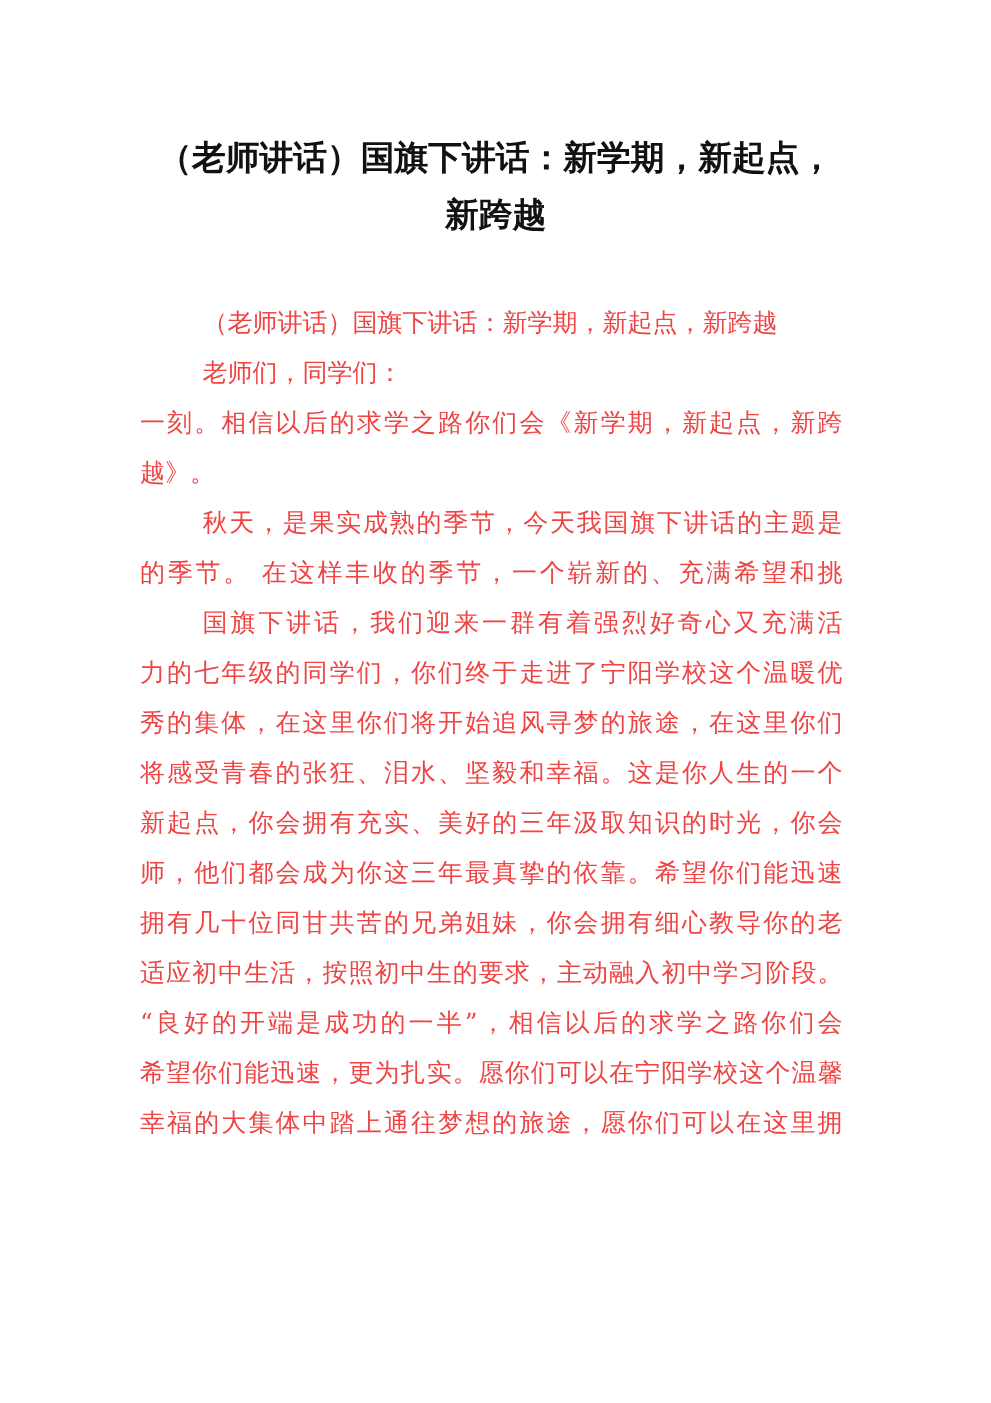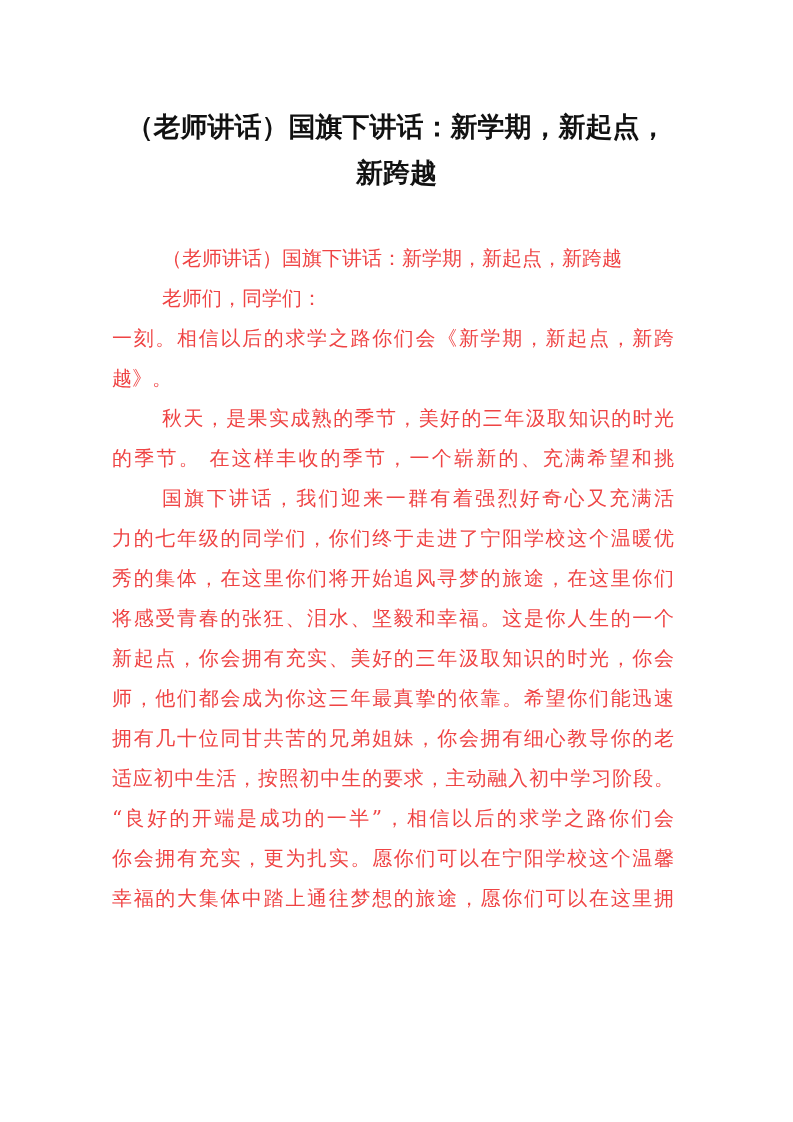--- a/index.html
+++ b/index.html
@@ -39,30 +39,30 @@
       <span class="line indent first-only">（老师讲话）国旗下讲话：新学期，新起点，新跨越</span>
     </div>
     <div>
       <span class="line indent first-only">老师们，同学们：</span>
     </div>
     <div>
       <span class="line">一刻。相信以后的求学之路你们会《新学期，新起点，新跨</span>
       <span class="line last">越》。</span>
     </div>
     <div>
-      <span class="line indent">秋天，是果实成熟的季节，美好的三年汲取知识的时光</span>
+      <span class="line indent">秋天，是果实成熟的季节，今天我国旗下讲话的主题是</span>
       <span class="line">的季节。 在这样丰收的季节，一个崭新的、充满希望和挑</span>
     </div>
     <div>
       <span class="line indent">国旗下讲话，我们迎来一群有着强烈好奇心又充满活</span>
       <span class="line">力的七年级的同学们，你们终于走进了宁阳学校这个温暖优</span>
       <span class="line">秀的集体，在这里你们将开始追风寻梦的旅途，在这里你们</span>
       <span class="line">将感受青春的张狂、泪水、坚毅和幸福。这是你人生的一个</span>
       <span class="line">新起点，你会拥有充实、美好的三年汲取知识的时光，你会</span>
       <span class="line">师，他们都会成为你这三年最真挚的依靠。希望你们能迅速</span>
       <span class="line">拥有几十位同甘共苦的兄弟姐妹，你会拥有细心教导你的老</span>
       <span class="line">适应初中生活，按照初中生的要求，主动融入初中学习阶段。</span>
       <span class="line">“良好的开端是成功的一半”，相信以后的求学之路你们会</span>
-      <span class="line">你会拥有充实，更为扎实。愿你们可以在宁阳学校这个温馨</span>
+      <span class="line">希望你们能迅速，更为扎实。愿你们可以在宁阳学校这个温馨</span>
       <span class="line">幸福的大集体中踏上通往梦想的旅途，愿你们可以在这里拥</span>
     </div>
   </div>
 </div>
 
 </body></html>

